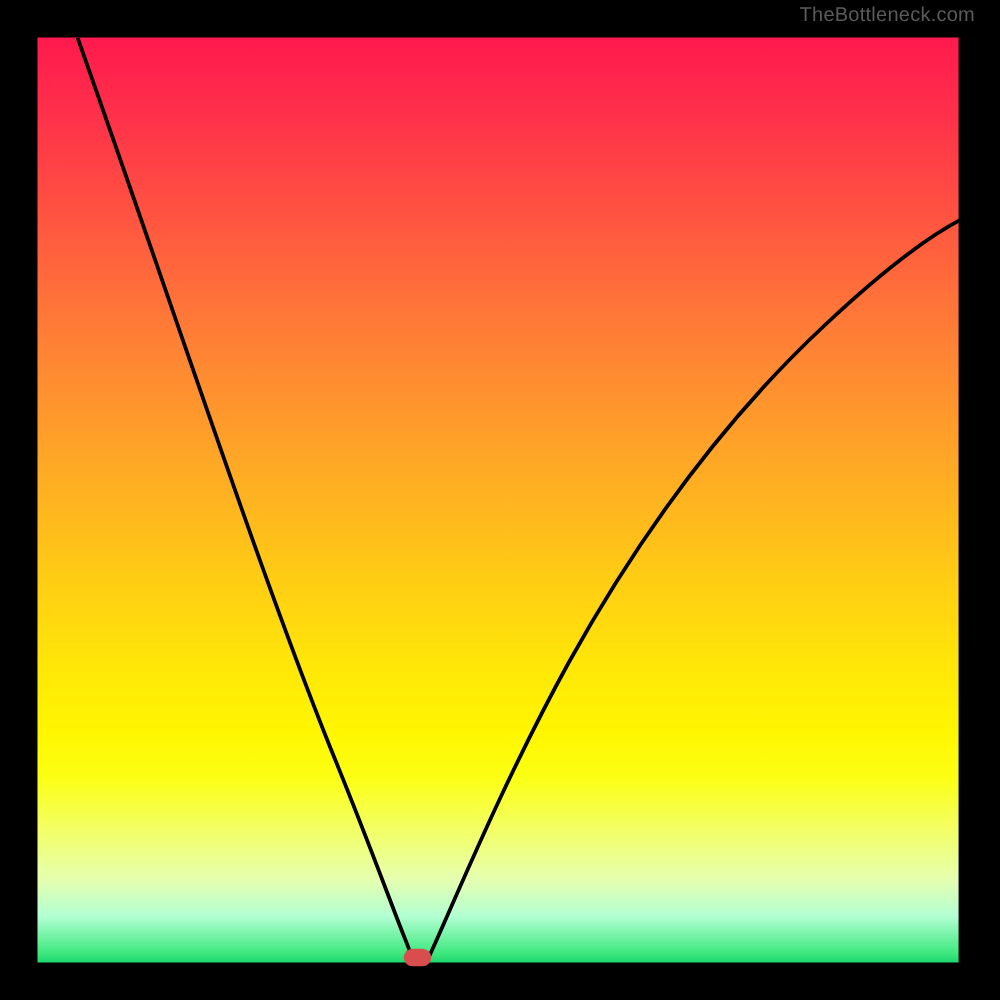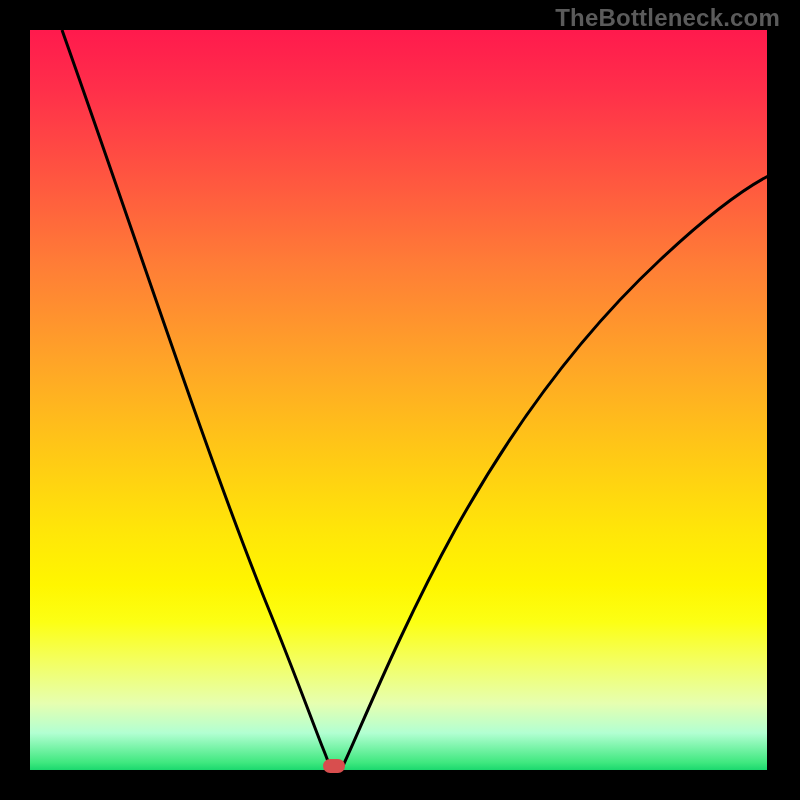--- a/index.html
+++ b/index.html
@@ -9,22 +9,22 @@
     background: #000;
     position: relative;
     overflow: hidden;
     font-family: Arial, Helvetica, sans-serif;
   }
   .watermark {
     position: absolute;
     top: 4px;
     right: 20px;
     color: #5b5b5b;
-    font-size: 24px;
-    font-weight: 700;
+    font-size: 16px;
+    font-weight: 400;
     z-index: 10;
     letter-spacing: 0.2px;
   }
   .plot-area {
     position: absolute;
     top: 30px;
     left: 30px;
     width: 740px;
     height: 740px;
     background: linear-gradient(to bottom,

